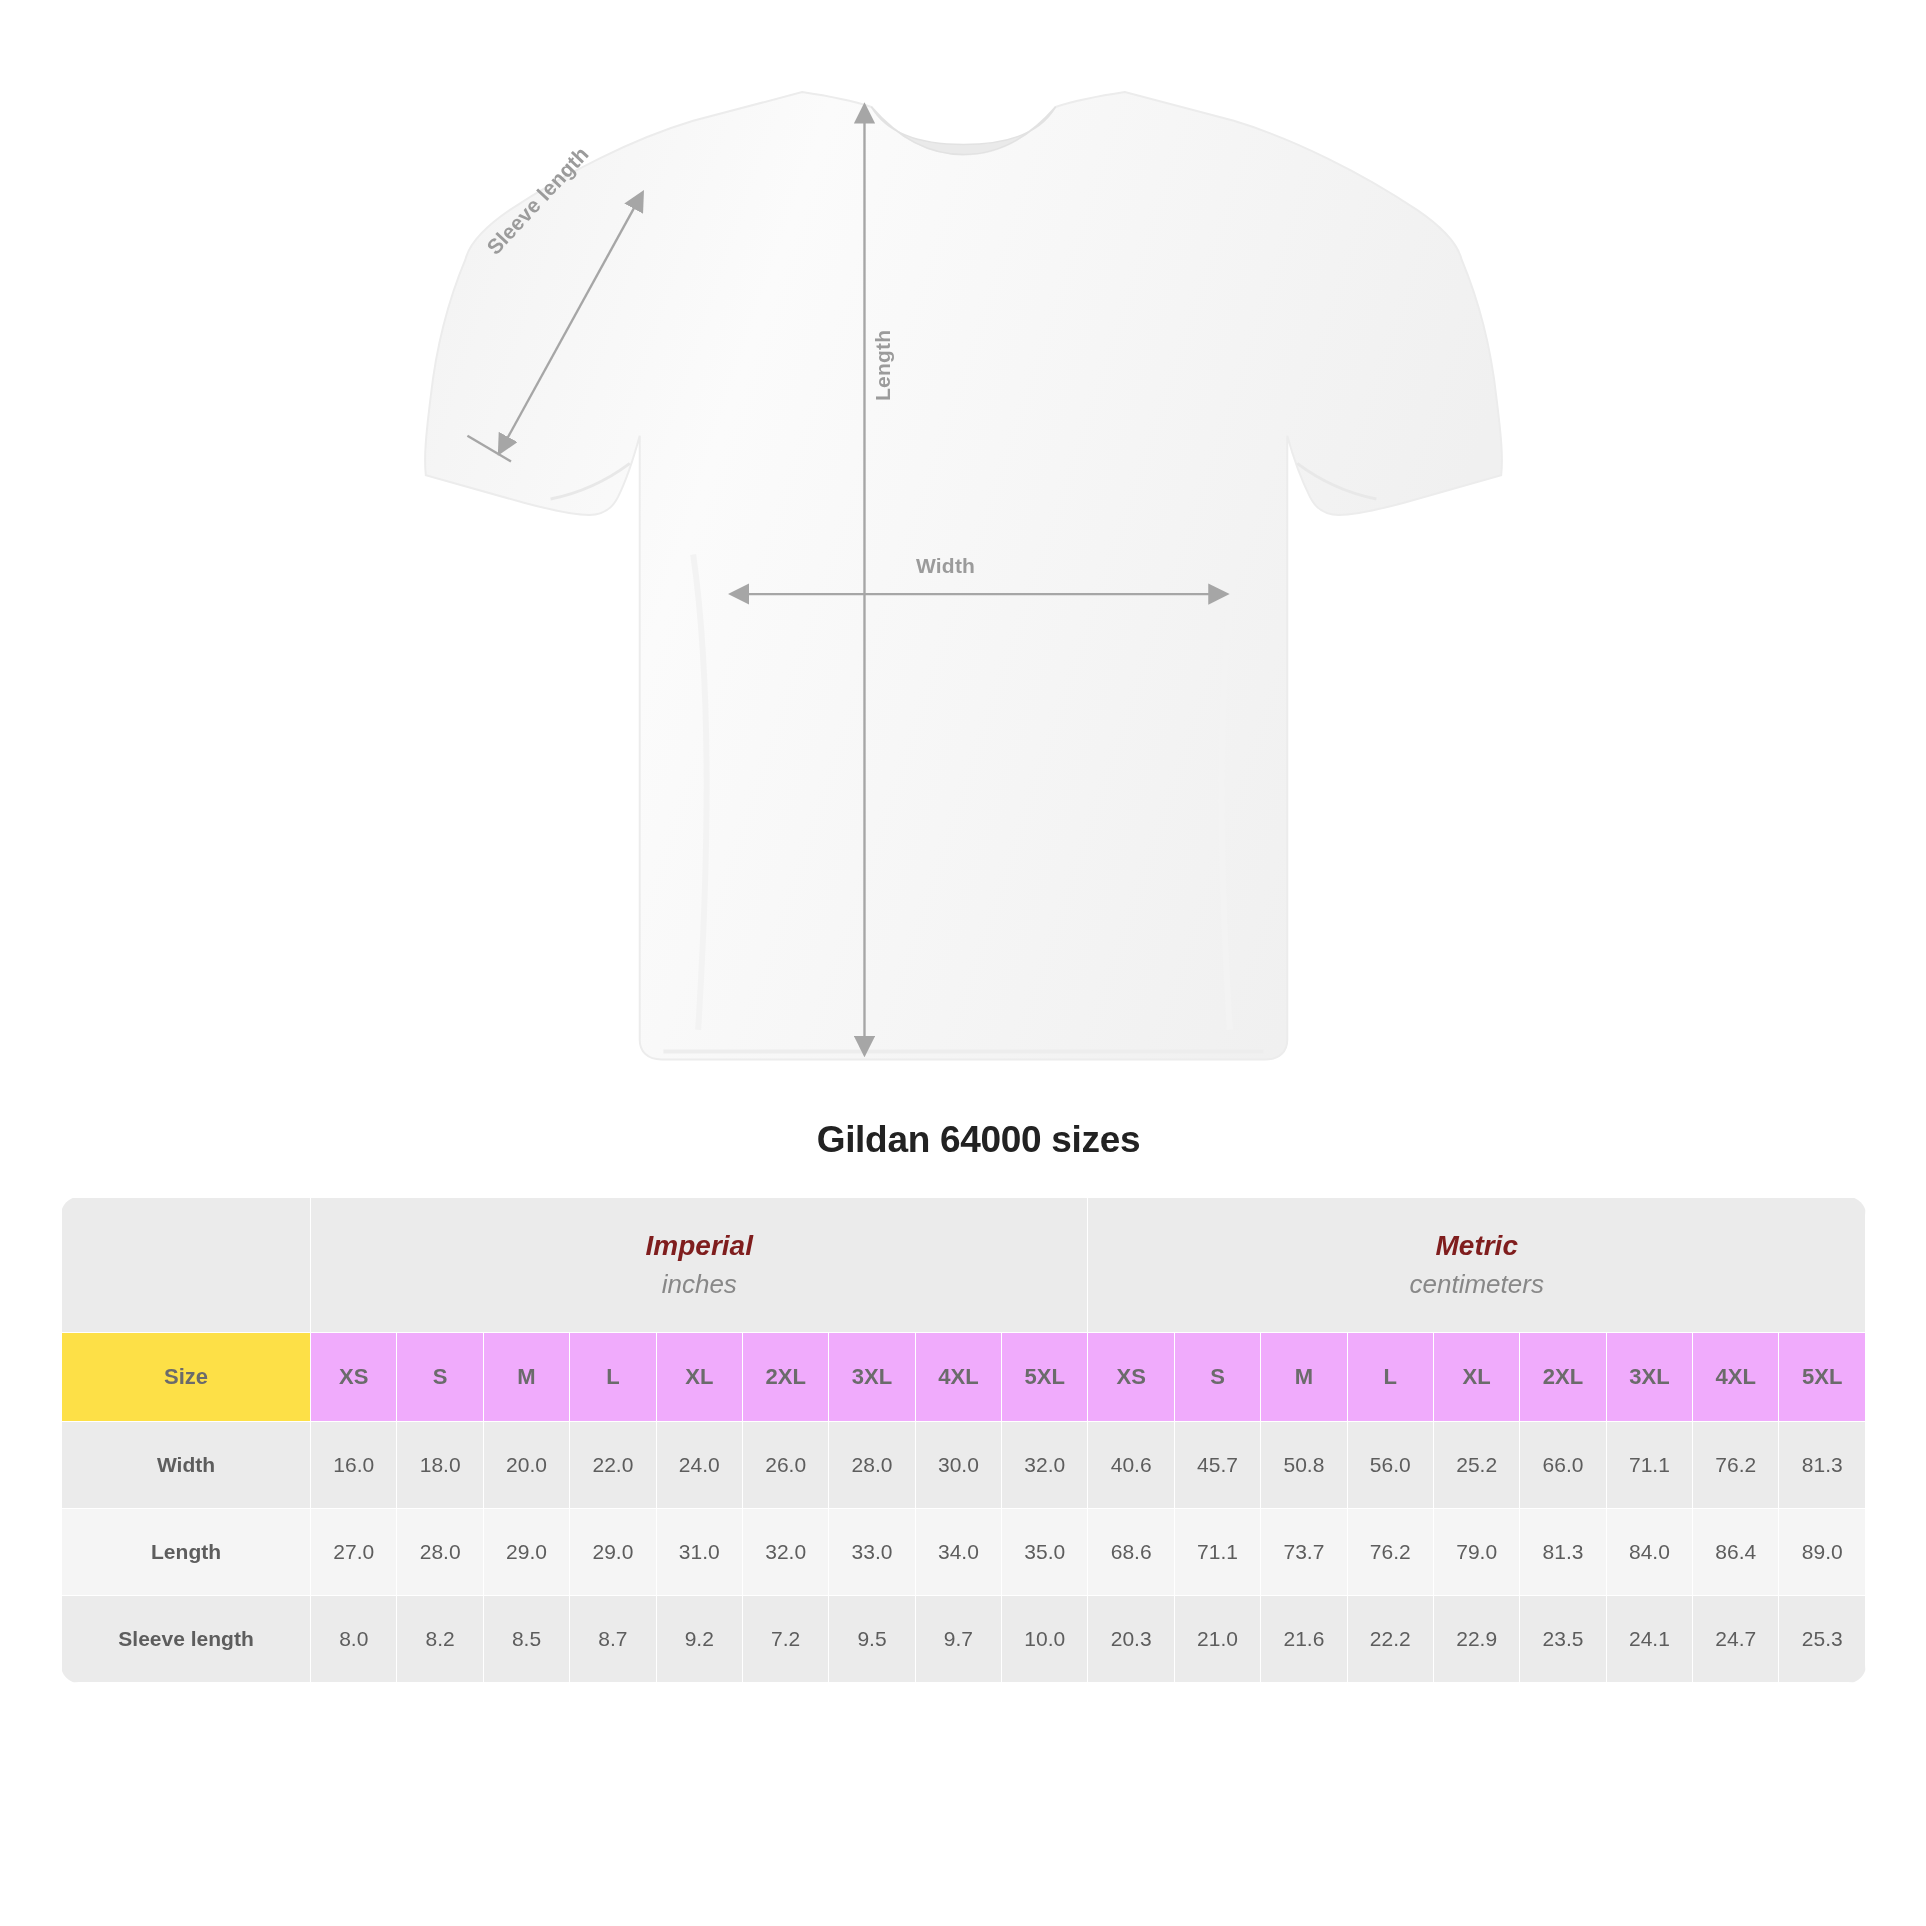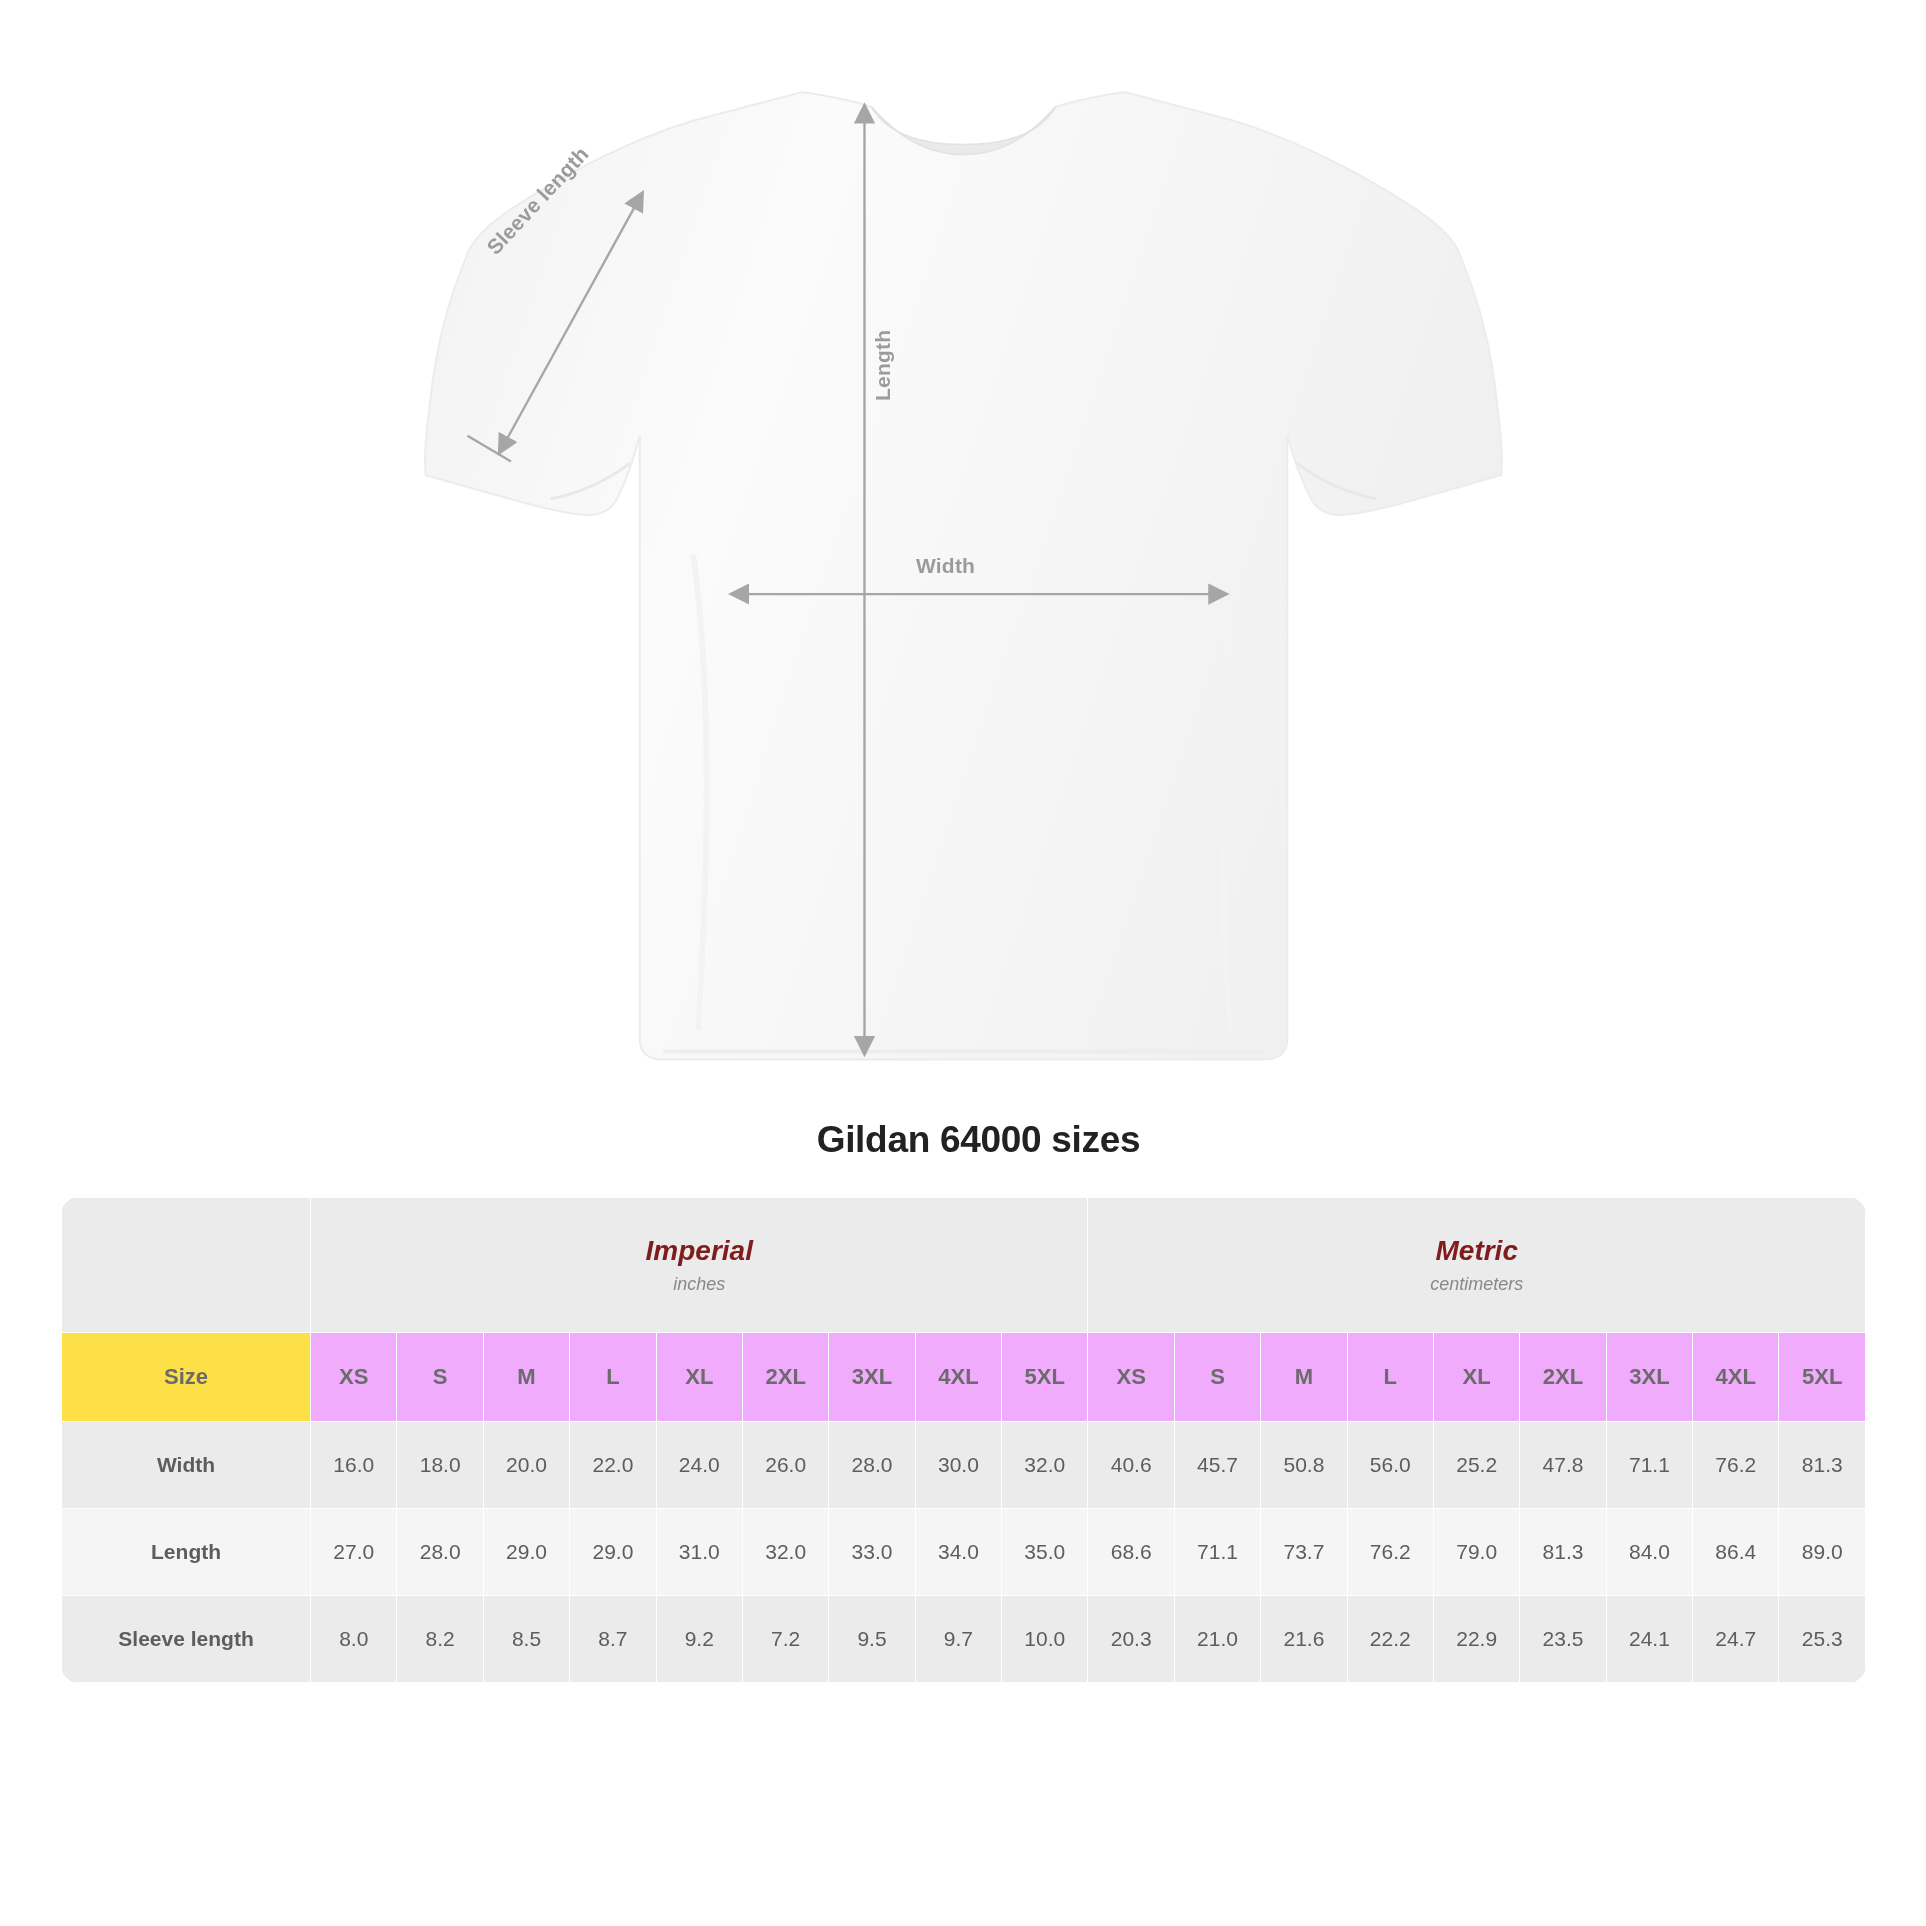--- a/index.html
+++ b/index.html
@@ -97,21 +97,21 @@
     border: none;
   }
   .unit-head-cell .unit-name {
     font-size: 28px;
     font-weight: bold;
     font-style: italic;
     color: #7f1d1d;
     display: block;
   }
   .unit-head-cell .unit-sub {
-    font-size: 18px;
+    font-size: 26px;
     font-style: italic;
     color: #888888;
     display: block;
     margin-top: 7px;
   }
   .corner-cell {
     background: #ebebeb;
     border: none;
   }
 
@@ -291,21 +291,21 @@
             <td>24.0</td>
             <td>26.0</td>
             <td>28.0</td>
             <td>30.0</td>
             <td>32.0</td>
             <td>40.6</td>
             <td>45.7</td>
             <td>50.8</td>
             <td>56.0</td>
             <td>25.2</td>
-            <td>47.8</td>
+            <td>66.0</td>
             <td>71.1</td>
             <td>76.2</td>
             <td>81.3</td>
           </tr>
         <tr class="band-alt" id="data-row-1">
           <td class="rowlabel">Length</td>
         <td>27.0</td>
             <td>28.0</td>
             <td>29.0</td>
             <td>29.0</td>

